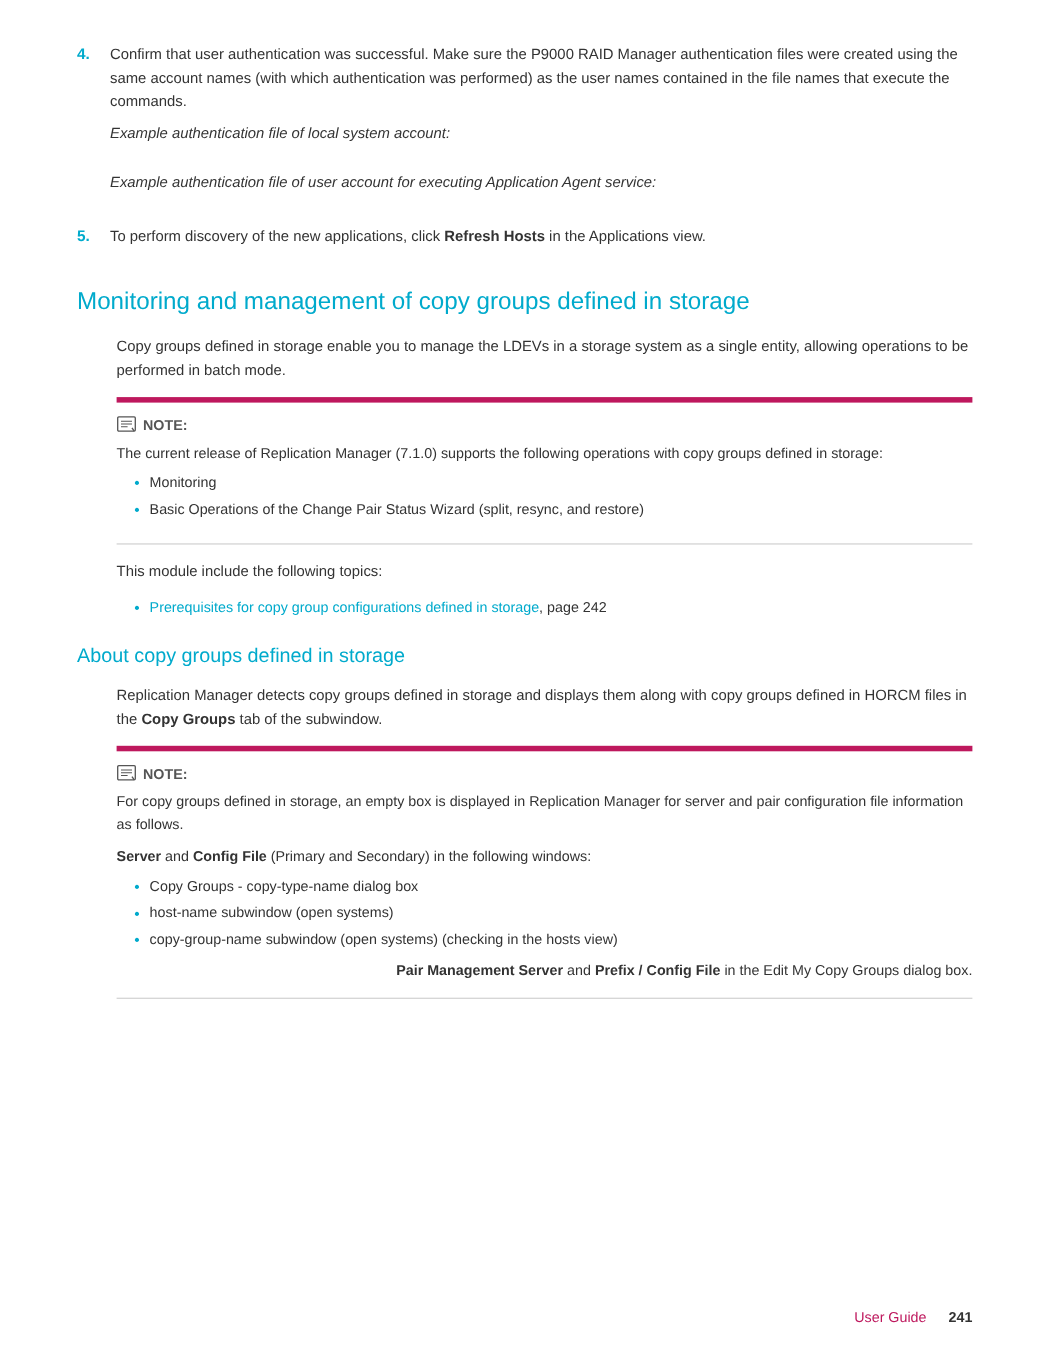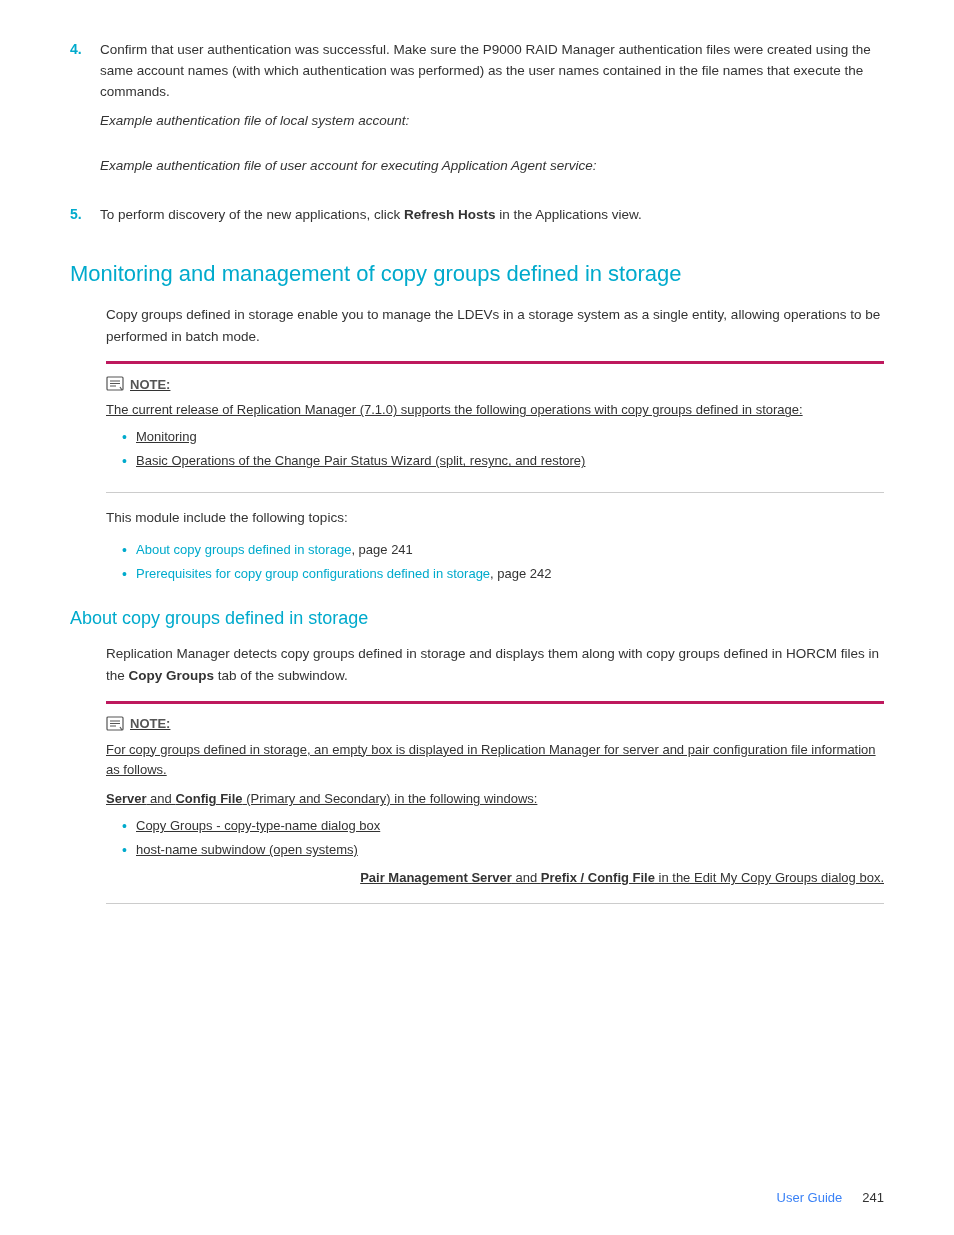--- a/index.html
+++ b/index.html
@@ -50,25 +50,24 @@
       font-size: 18px;
       font-weight: normal;
       margin: 24px 0 14px 0;
     }
     .body-text {
       line-height: 1.6;
       margin-bottom: 12px;
       color: #333;
     }
     .note-box {
-      border-top: 3px solid #be185d;
+      border-top: 5px solid #be185d;
       border-bottom: 1px solid #ccc;
       padding: 12px 0 14px 0;
       margin: 14px 0 14px 0;
-      text-decoration: underline;
     }
     .note-title {
       display: flex;
       align-items: center;
       font-weight: bold;
       color: #555;
       margin-bottom: 8px;
       font-size: 13px;
     }
     .note-icon {
@@ -119,25 +118,25 @@
       position: absolute;
       bottom: 30px;
       right: 70px;
       color: #555;
       font-size: 13px;
       display: flex;
       align-items: center;
       gap: 20px;
     }
     .footer-label {
-      color: #3b82f6;
+      color: #be185d;
     }
     .footer-page {
       color: #333;
-      font-weight: normal;
+      font-weight: bold;
     }
     .spacer { height: 14px; }
     .small-spacer { height: 8px; }
     .content-indent {
       padding-left: 36px;
     }
   </style>
 </head>
 <body>
 
@@ -186,23 +185,20 @@
         <li>Monitoring</li>
         <li>Basic Operations of the Change Pair Status Wizard (split, resync, and restore)</li>
       </ul>
     </div>
   </div>
 
   <div class="topics-section">
     <p class="body-text">This module include the following topics:</p>
     <ul class="bullet-list">
       <li>
-        <a class="link-text" href="#">About copy groups defined in storage</a><span>, page 241</span>
-      </li>
-      <li>
         <a class="link-text" href="#">Prerequisites for copy group configurations defined in storage</a><span>, page 242</span>
       </li>
     </ul>
   </div>
 </div>
 
 <h2 class="sub-heading">About copy groups defined in storage</h2>
 
 <div class="content-indent">
   <p class="body-text">
@@ -223,20 +219,21 @@
       <span>NOTE:</span>
     </div>
     <div class="note-content">
       <p>For copy groups defined in storage, an empty box is displayed in Replication Manager for server and pair configuration file information as follows.</p>
       <p style="margin-top:8px;">
         <span class="bold">Server</span><span> and </span><span class="bold">Config File</span><span> (Primary and Secondary) in the following windows:</span>
       </p>
       <ul class="bullet-list">
         <li>Copy Groups - copy-type-name dialog box</li>
         <li>host-name subwindow (open systems)</li>
+        <li>copy-group-name subwindow (open systems) (checking in the hosts view)</li>
       </ul>
       <p style="margin-top:8px;text-align:right;">
         <span class="bold">Pair Management Server</span><span> and </span><span class="bold">Prefix / Config File</span><span> in the Edit My Copy Groups dialog box.</span>
       </p>
     </div>
   </div>
 </div>
 
 <div class="footer">
   <span class="footer-label">User Guide</span>

